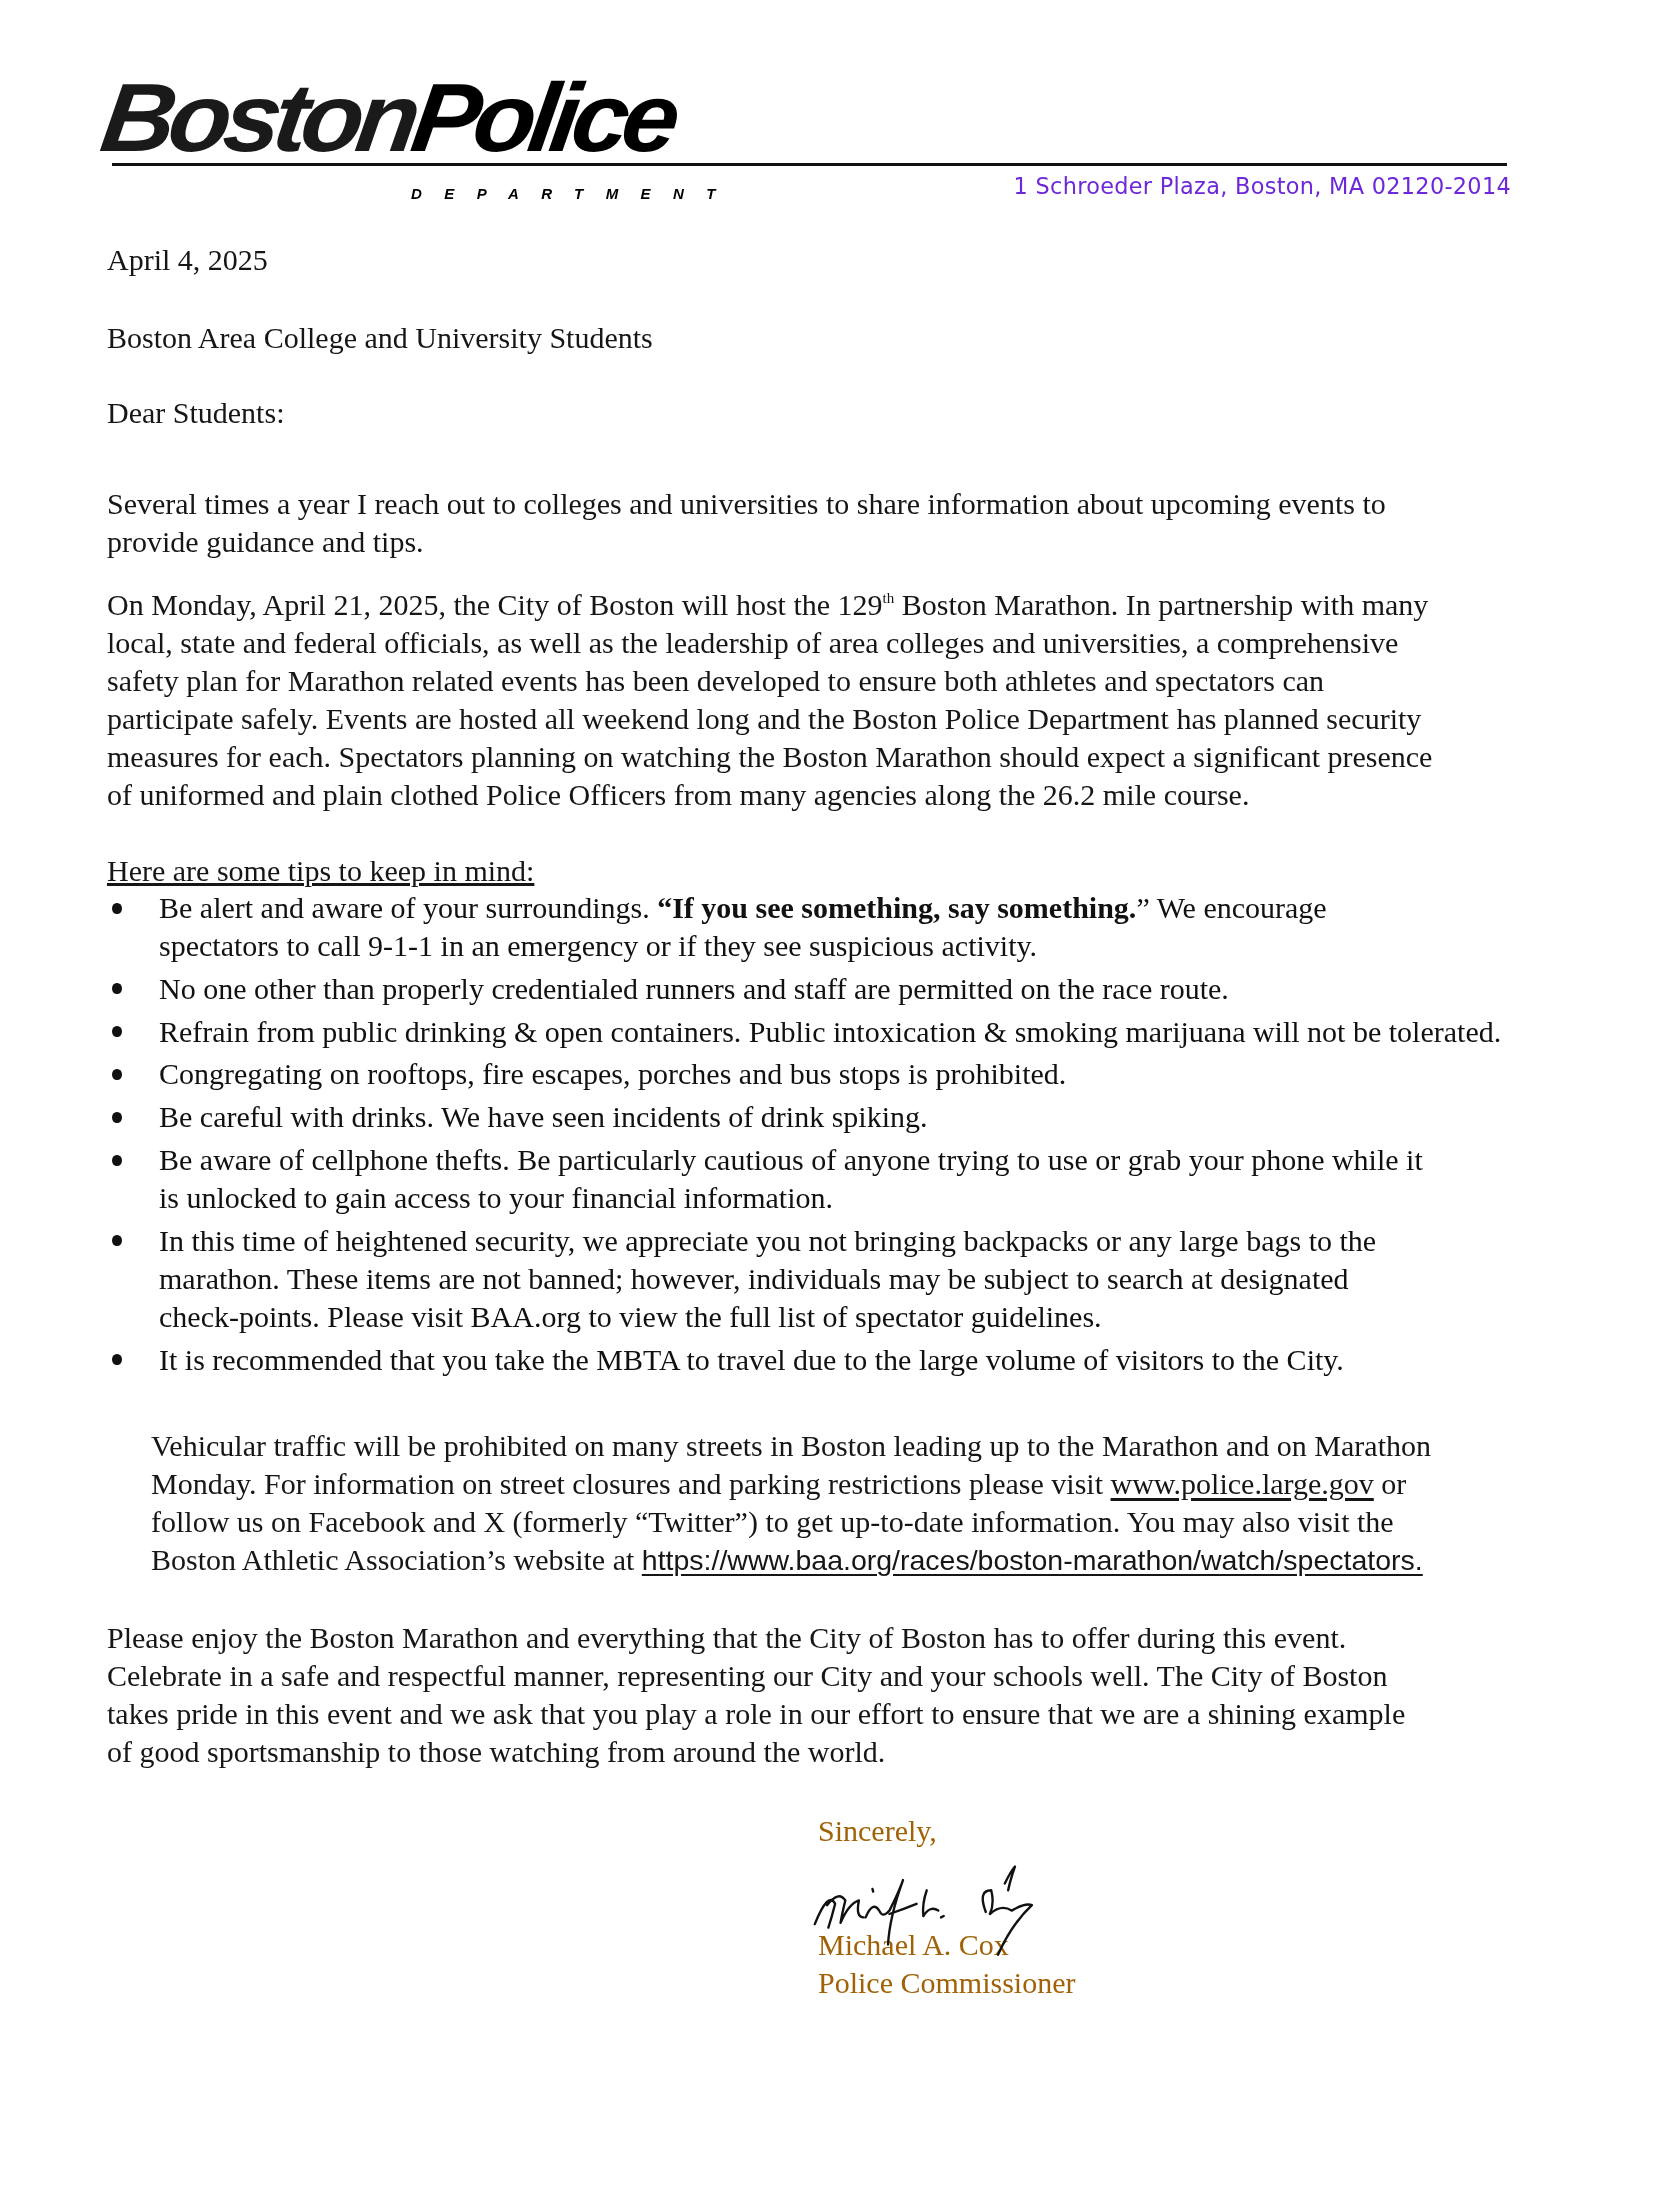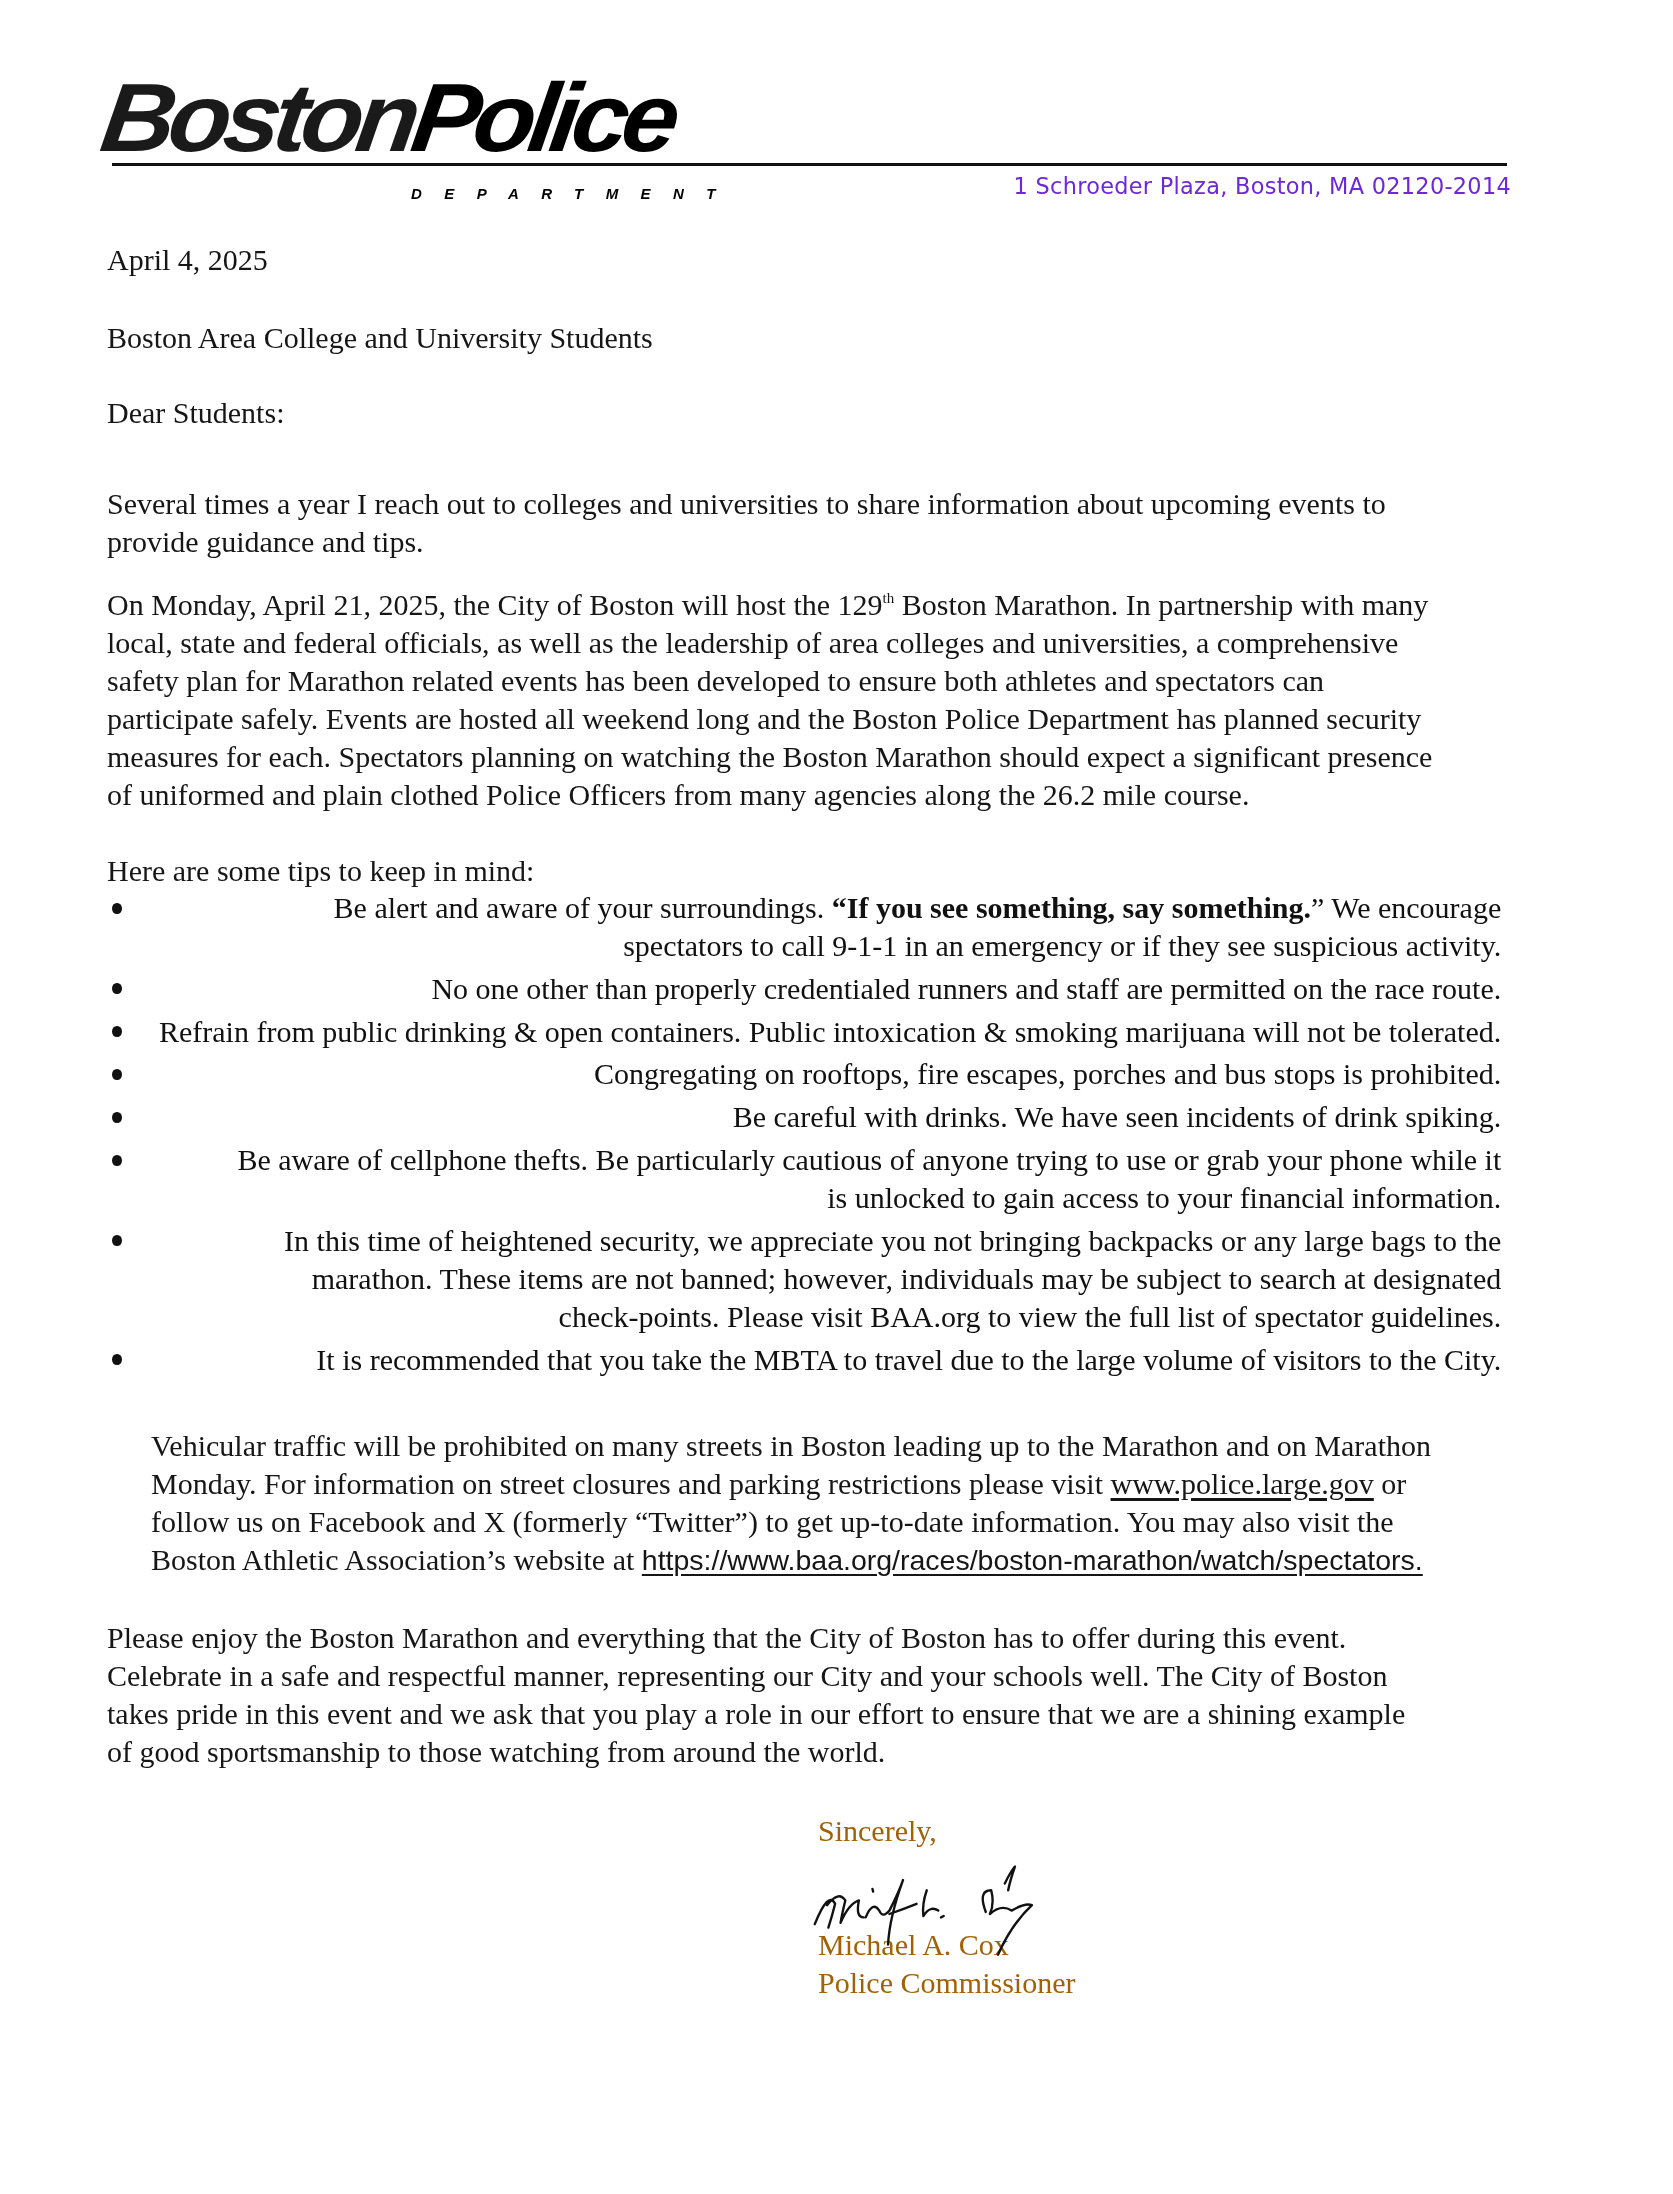--- a/index.html
+++ b/index.html
@@ -16,21 +16,21 @@
 
     
     .txt { position: absolute; left: 107px; font-size: 30px; line-height: 38px; white-space: nowrap; color: #161616; }
     .para { position: absolute; left: 107px; font-size: 30px; line-height: 38px; color: #161616; }
     .para .ln { display: block; white-space: nowrap; }
     sup { font-size: 15px; line-height: 0; vertical-align: 12.2px; }
     .bold { font-weight: 700; }
     a.link { color: #161616; text-decoration: underline; text-underline-offset: 4.1px; }
 
     .bullets { position: absolute; left: 107px; top: 889px; }
-    .bullet { position: relative; padding-left: 52px; font-size: 30px; line-height: 38px; margin-bottom: 4.8px; text-align: right; }
+    .bullet { position: relative; padding-left: 52px; font-size: 30px; line-height: 38px; margin-bottom: 4.8px; }
     .bullet .dot { position: absolute; left: 5.4px; top: 13.6px; width: 9.5px; height: 11px; border-radius: 50%; background: #111; }
     .bullet .ln { display: block; white-space: nowrap; }
 
     .sig-block { position: absolute; left: 818px; top: 1812px; font-size: 30px; line-height: 38px; color: #a16207; }
     .sig-svg { position: absolute; left: 808px; top: 1863px; width: 285px; height: 102px; }
   </style>
 </head>
 <body>
 
 <div class="page">
@@ -53,21 +53,21 @@
 
   <div class="para" style="top:586px;">
     <span class="ln"><span>On Monday, April 21, 2025, the City of Boston will host the 129</span><sup>th</sup><span> Boston Marathon. In partnership with many</span></span>
     <span class="ln">local, state and federal officials, as well as the leadership of area colleges and universities, a comprehensive</span>
     <span class="ln">safety plan for Marathon related events has been developed to ensure both athletes and spectators can</span>
     <span class="ln">participate safely.  Events are hosted all weekend long and the Boston Police Department has planned security</span>
     <span class="ln">measures for each.  Spectators planning on watching the Boston Marathon should expect a significant presence</span>
     <span class="ln">of uniformed and plain clothed Police Officers from many agencies along the 26.2 mile course.</span>
   </div>
 
-  <div class="txt" style="top:852px;">Here are some tips to keep in mind:</div>
+  <div class="txt" style="top:852px;text-decoration:underline;">Here are some tips to keep in mind:</div>
 
   <div class="bullets">
     <div class="bullet">
       <span class="dot"></span>
       <span class="ln"><span>Be alert and aware of your surroundings. </span><span class="bold">“If you see something, say something.</span><span>” We encourage</span></span>
       <span class="ln">spectators to call 9-1-1 in an emergency or if they see suspicious activity.</span>
     </div>
     <div class="bullet">
       <span class="dot"></span>
       <span class="ln">No one other than properly credentialed runners and staff are permitted on the race route.</span>

